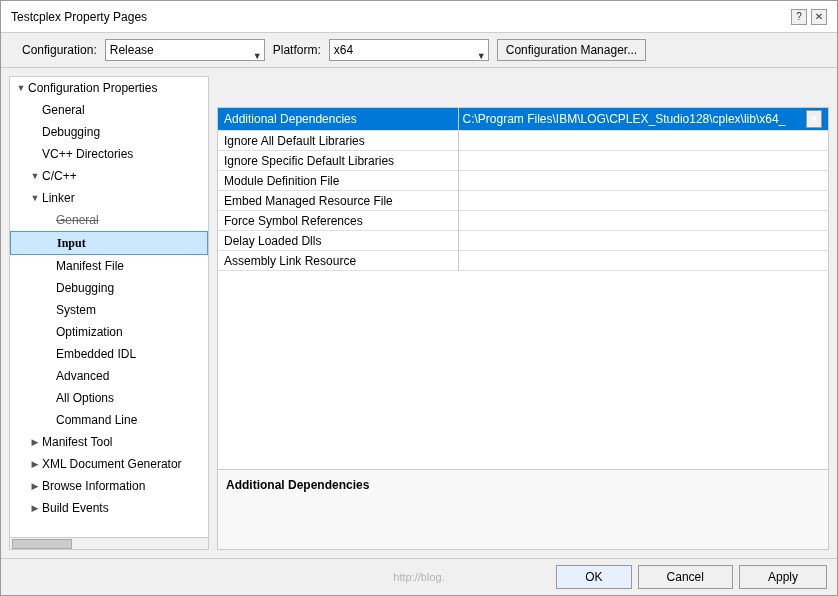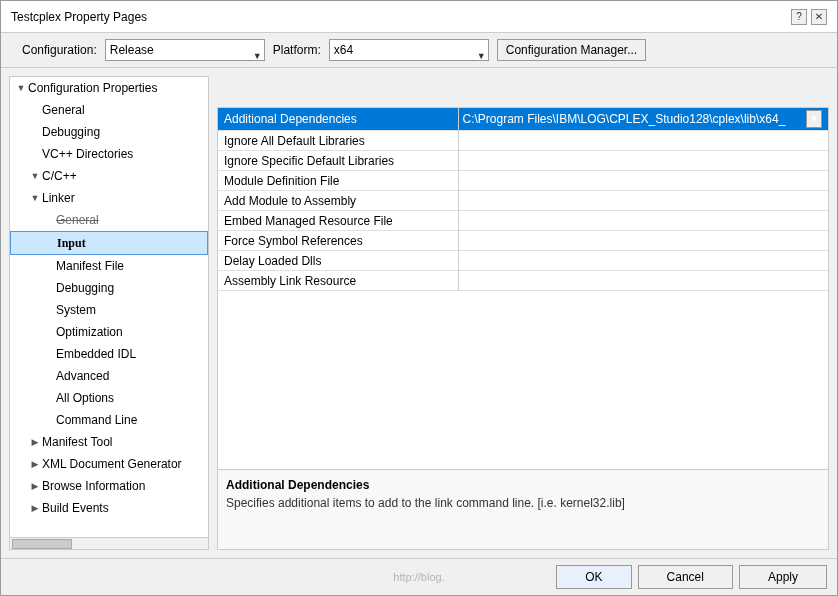--- a/index.html
+++ b/index.html
@@ -474,45 +474,40 @@
             </tr>
             <tr>
               <td>Ignore Specific Default Libraries</td>
               <td></td>
             </tr>
             <tr>
               <td>Module Definition File</td>
               <td></td>
             </tr>
             <tr>
-              <td>Add Module to Assembly</td>
-              <td></td>
-            </tr>
-            <tr>
               <td>Embed Managed Resource File</td>
               <td></td>
             </tr>
             <tr>
               <td>Force Symbol References</td>
               <td></td>
             </tr>
             <tr>
               <td>Delay Loaded Dlls</td>
               <td></td>
             </tr>
             <tr>
               <td>Assembly Link Resource</td>
               <td></td>
             </tr>
           </tbody>
         </table>
       </div>
       <div class="right-bottom">
         <div class="bottom-prop-title">Additional Dependencies</div>
-        <div class="bottom-prop-desc">Specifies additional items to add to the link command line. [i.e. kernel32.lib]</div>
       </div>
     </div>
   </div>
 
   <div class="footer">
     <span class="watermark">http://blog.</span>
     <button class="footer-btn primary">OK</button>
     <button class="footer-btn">Cancel</button>
     <button class="footer-btn">Apply</button>
   </div>

